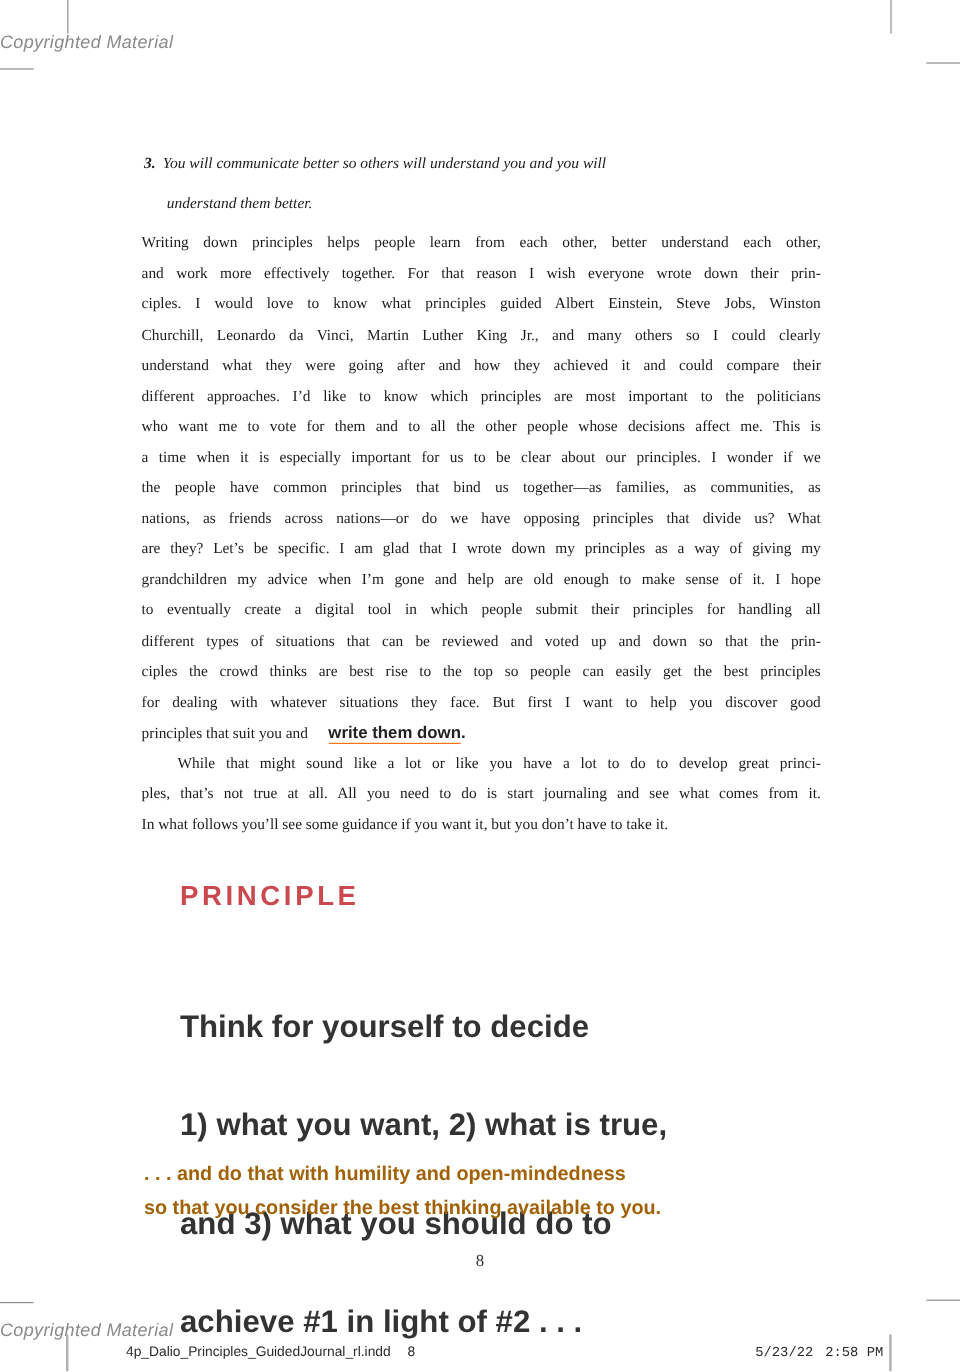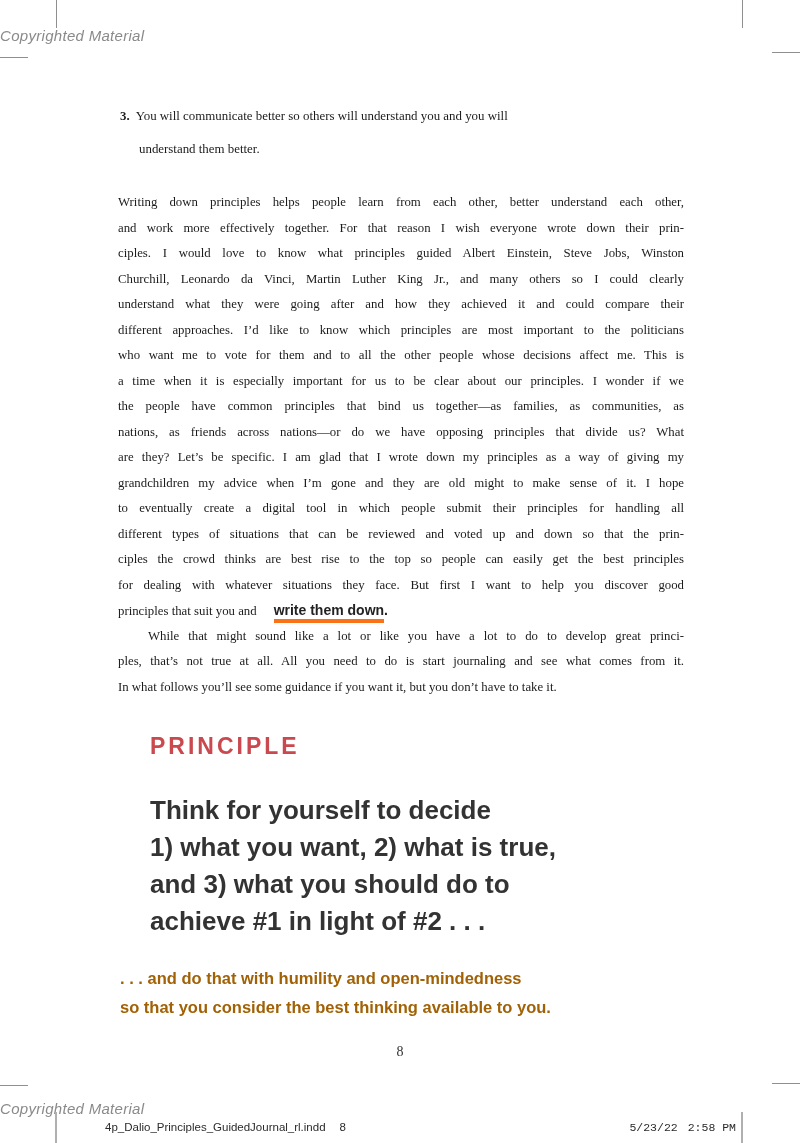--- a/index.html
+++ b/index.html
@@ -25,63 +25,63 @@
   .notice{
     position:absolute;left:0;width:800px;
     font-family:"Liberation Sans","DejaVu Sans",sans-serif;
     font-size:15px;color:#8a8a8a;letter-spacing:.3px;font-style:italic;
   }
   #notice-top{top:27px;}
   #notice-bottom{top:1100px;}
 
   
   #item3{
-    position:absolute;left:120px;top:100px;width:566px;
-    font-size:12.9px;line-height:33px;
+    position:absolute;left:120px;top:120px;width:566px;
+    font-size:12.9px;line-height:33px;font-style:italic;
   }
   #item3 .num{font-weight:700;margin-right:6px;}
   #item3 .cont{padding-left:19px;}
 
   
   #bodytext{
     position:absolute;left:118px;top:190px;width:566px;
     font-size:12.8px;
   }
   .pline{
     height:25.5px;line-height:25.5px;
     text-align:justify;text-align-last:justify;
   }
   .pline.last{text-align:left;text-align-last:left;}
   .pline.indent{padding-left:30px;}
   .emph-prefix{margin-right:17px;}
   .emph{
     font-family:"Liberation Sans","DejaVu Sans",sans-serif;
     font-weight:700;font-size:14px;color:#222222;
-    border-bottom:4px solid #f97316;padding-bottom:1px;
+    border-bottom:1px solid #f97316;padding-bottom:1px;
   }
   .emph-period{
     font-family:"Liberation Sans","DejaVu Sans",sans-serif;
     font-weight:700;font-size:14px;color:#222222;
   }
 
   
   #principle-label{
     position:absolute;left:150px;top:733px;
     font-family:"Liberation Sans","DejaVu Sans",sans-serif;
     font-weight:700;font-size:23px;letter-spacing:3px;
     color:#c9494e;
     text-align:center;
   }
   #headline{
     position:absolute;left:150px;top:792px;
     font-family:"Liberation Sans","DejaVu Sans",sans-serif;
     font-weight:700;font-size:26px;line-height:37px;
     color:#333333;
   }
-  #headline .hline{white-space:nowrap;}
+  #headline .hline{white-space:nowrap;margin-top:45px;}
   #subtext{
     position:absolute;left:120px;top:964px;
     font-family:"Liberation Sans","DejaVu Sans",sans-serif;
     font-weight:700;font-size:16.5px;line-height:28.5px;
     color:#a16207;
   }
   #subtext .sline{white-space:nowrap;}
 
   #page-number{
     position:absolute;left:0;top:1044px;width:800px;text-align:center;
@@ -126,21 +126,21 @@
     <div class="pline">and work more effectively together. For that reason I wish everyone wrote down their prin-</div>
     <div class="pline">ciples. I would love to know what principles guided Albert Einstein, Steve Jobs, Winston</div>
     <div class="pline">Churchill, Leonardo da Vinci, Martin Luther King Jr., and many others so I could clearly</div>
     <div class="pline">understand what they were going after and how they achieved it and could compare their</div>
     <div class="pline">different approaches. I’d like to know which principles are most important to the politicians</div>
     <div class="pline">who want me to vote for them and to all the other people whose decisions affect me. This is</div>
     <div class="pline">a time when it is especially important for us to be clear about our principles. I wonder if we</div>
     <div class="pline">the people have common principles that bind us together—as families, as communities, as</div>
     <div class="pline">nations, as friends across nations—or do we have opposing principles that divide us? What</div>
     <div class="pline">are they? Let’s be specific. I am glad that I wrote down my principles as a way of giving my</div>
-    <div class="pline">grandchildren my advice when I’m gone and they are old might to make sense of it. I hope</div>
+    <div class="pline">grandchildren my advice when I’m gone and help are old enough to make sense of it. I hope</div>
     <div class="pline">to eventually create a digital tool in which people submit their principles for handling all</div>
     <div class="pline">different types of situations that can be reviewed and voted up and down so that the prin-</div>
     <div class="pline">ciples the crowd thinks are best rise to the top so people can easily get the best principles</div>
     <div class="pline">for dealing with whatever situations they face. But first I want to help you discover good</div>
     <div class="pline last">
       <span class="emph-prefix">principles that suit you and</span><span class="emph">write them down</span><span class="emph-period">.</span>
     </div>
     <div class="pline indent">While that might sound like a lot or like you have a lot to do to develop great princi-</div>
     <div class="pline">ples, that’s not true at all. All you need to do is start journaling and see what comes from it.</div>
     <div class="pline last">In what follows you’ll see some guidance if you want it, but you don’t have to take it.</div>

